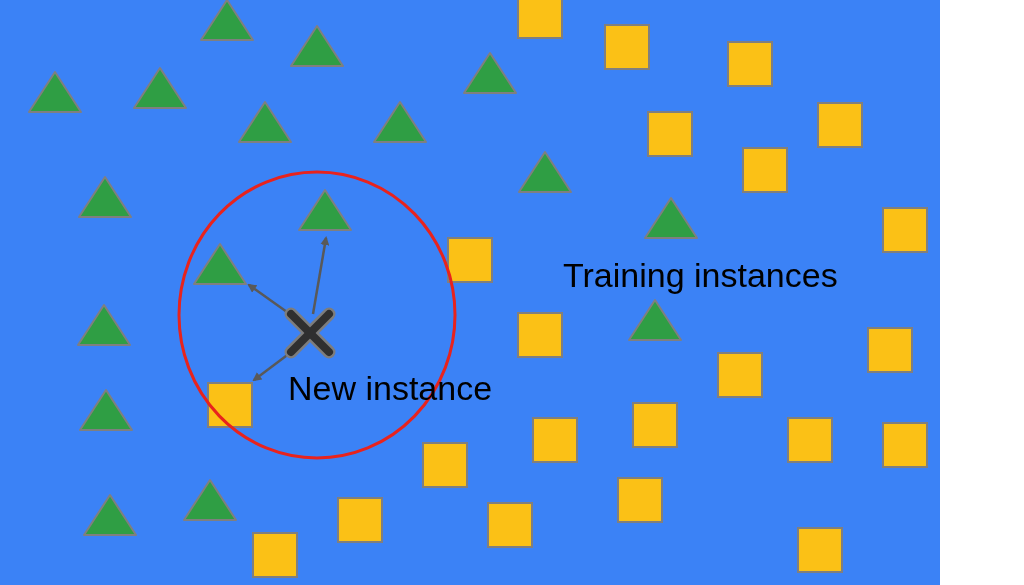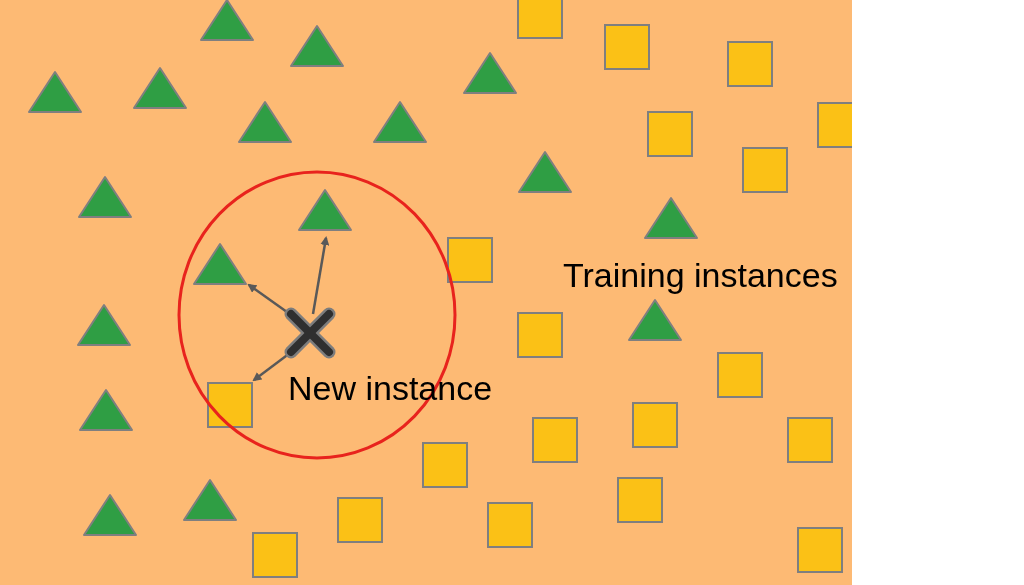--- a/index.html
+++ b/index.html
@@ -2,23 +2,23 @@
 <html><head>
 <meta charset="utf-8">
 <style>
   html, body {
     margin: 0;
     padding: 0;
     background: #ffffff;
   }
   .stage {
     position: relative;
-    width: 852px;
+    width: 940px;
     height: 585px;
-    background: #fdba74;
+    background: #3b82f6;
     overflow: hidden;
     font-family: "Liberation Sans", sans-serif;
   }
   svg { display: block; }
   .diagram-label {
     font-family: "Liberation Sans", sans-serif;
     font-size: 34px;
     fill: #000000;
   }
 </style>

